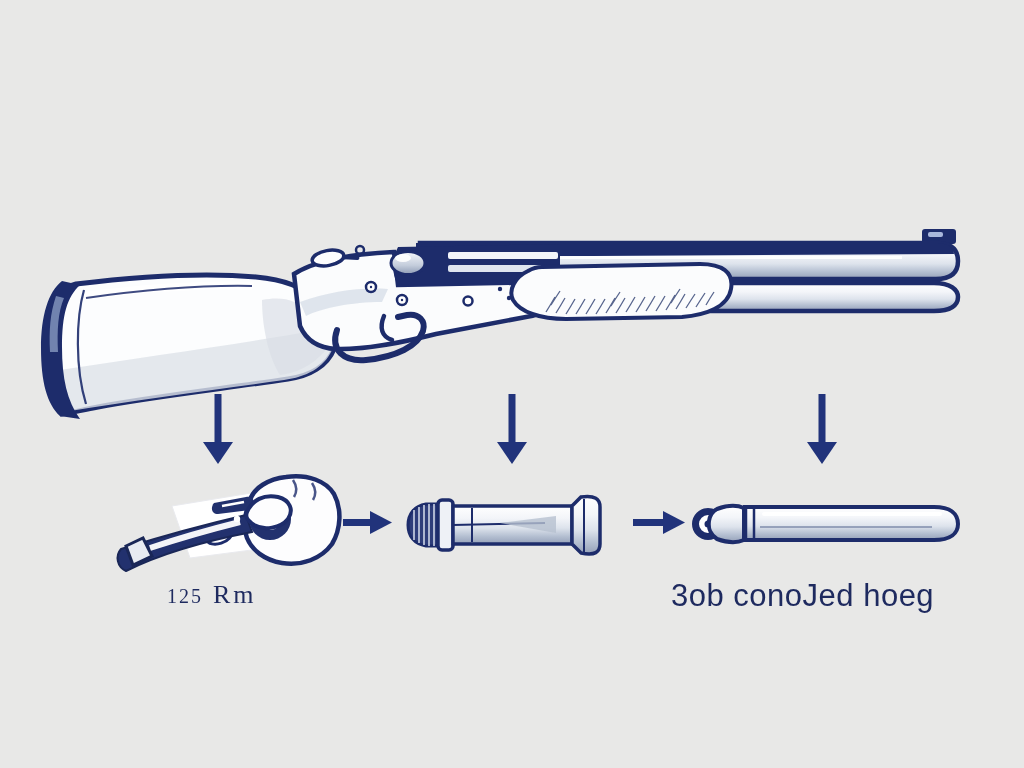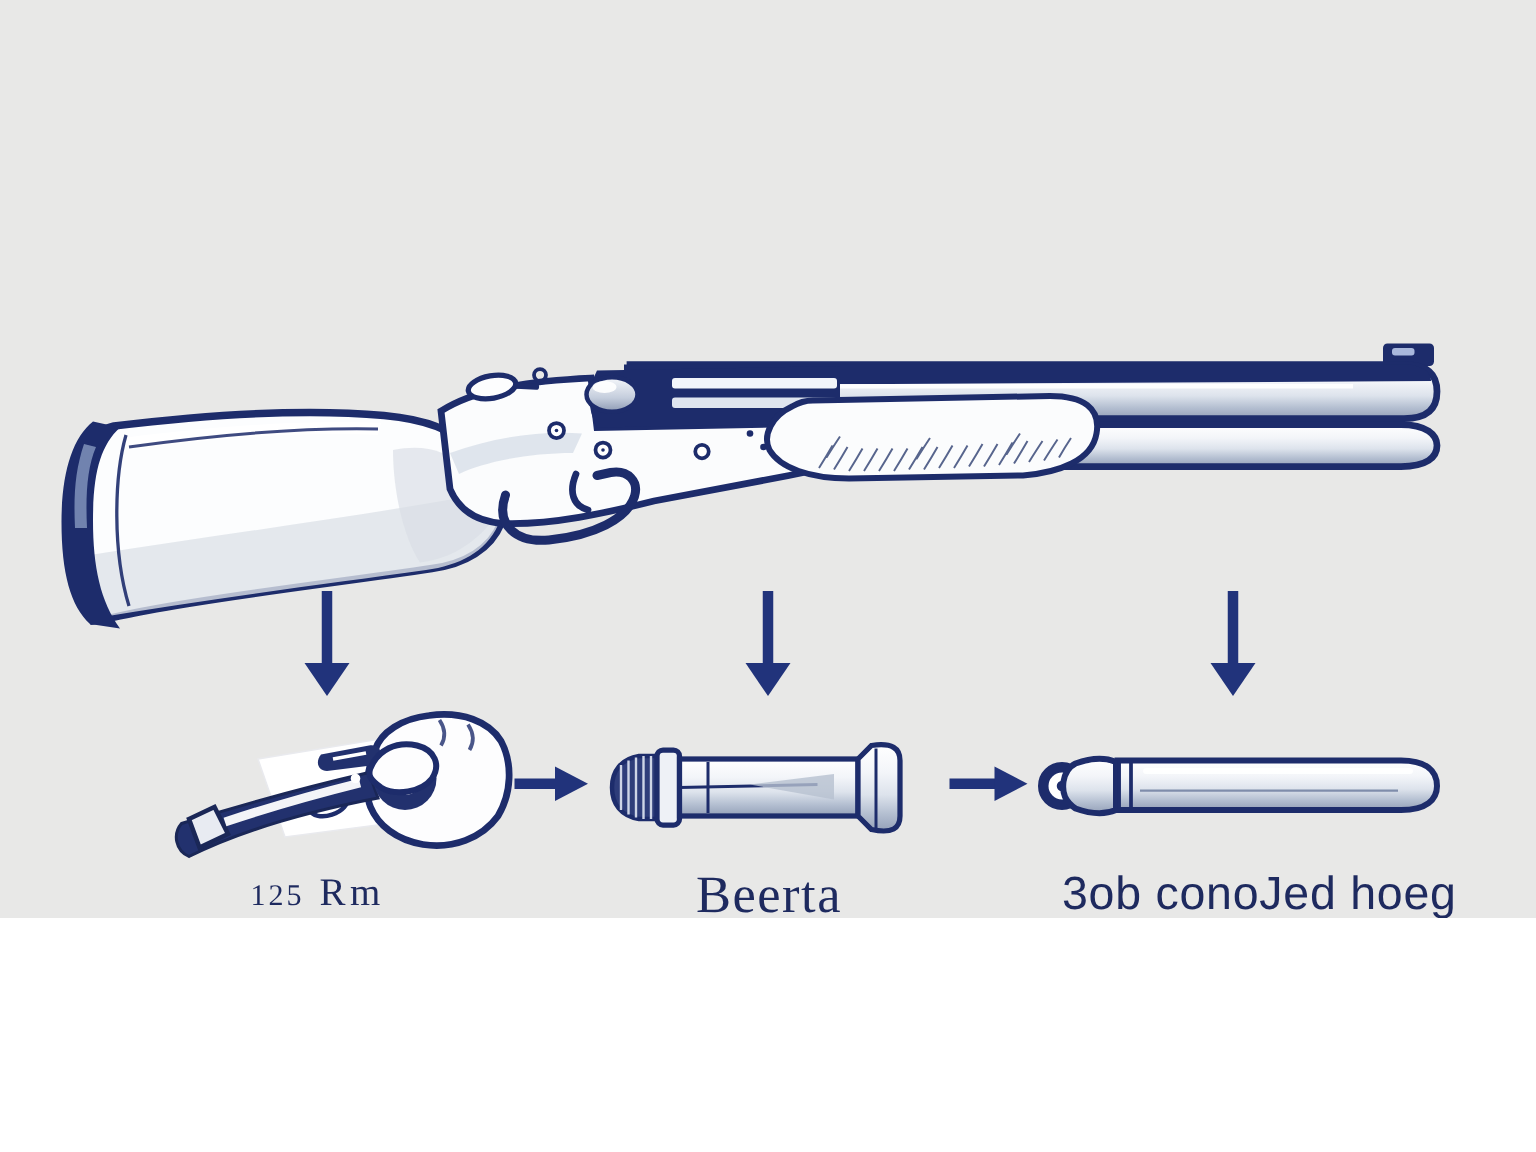--- a/index.html
+++ b/index.html
@@ -1,36 +1,36 @@
 <!DOCTYPE html>
 <html><head>
 <meta charset="utf-8">
 <style>
   html,body{margin:0;padding:0;}
   #stage{
     position:relative;
-    width:1024px;height:612px;
+    width:1024px;height:768px;
     background:#e8e8e7;
     overflow:hidden;
     font-family:"Liberation Sans", sans-serif;
   }
   #art{position:absolute;left:0;top:0;}
   .label{
     position:absolute;
     color:#1e2a5f;
     white-space:nowrap;
     line-height:1;
   }
   .label-serif{font-family:"Liberation Serif","DejaVu Serif",serif;}
   .label-sans{font-family:"Liberation Sans","DejaVu Sans",sans-serif;}
   #lbl1{left:167px;top:582px;display:flex;align-items:baseline;gap:10px;}
   #lbl1 .small{font-size:20px;letter-spacing:2px;}
   #lbl1 .big{font-size:26px;letter-spacing:3px;}
   #lbl2{left:464px;top:579px;font-size:35px;letter-spacing:1px;}
-  #lbl3{left:708px;top:580px;font-size:31px;letter-spacing:0.5px;}
+  #lbl3{left:671px;top:580px;font-size:31px;letter-spacing:0.5px;}
 </style>
 </head>
 <body>
 
 <div id="stage">
 
 <svg id="art" width="1024" height="768" viewBox="0 0 1024 768">
   <defs>
     <linearGradient id="metal" x1="0" y1="0" x2="0" y2="1">
       <stop offset="0" stop-color="#ffffff"></stop>
@@ -210,16 +210,15 @@
     <line x1="754" y1="508" x2="754" y2="539" stroke="#1d2c6b" stroke-width="2.5"></line>
     <rect x="762" y="512" width="180" height="4" rx="2" fill="#ffffff" opacity="0.9"></rect>
     <line x1="760" y1="527" x2="932" y2="527" stroke="#7f8dab" stroke-width="1.5"></line>
   </g>
 </svg>
 
   <div id="lbl1" class="label label-serif">
     <span class="small">125</span>
     <span class="big">Rm</span>
   </div>
-  <div id="lbl2" class="label label-serif">Beerta</div>
   <div id="lbl3" class="label label-sans">3ob conoJed hoeg</div>
 
 </div>
 
 </body></html>

